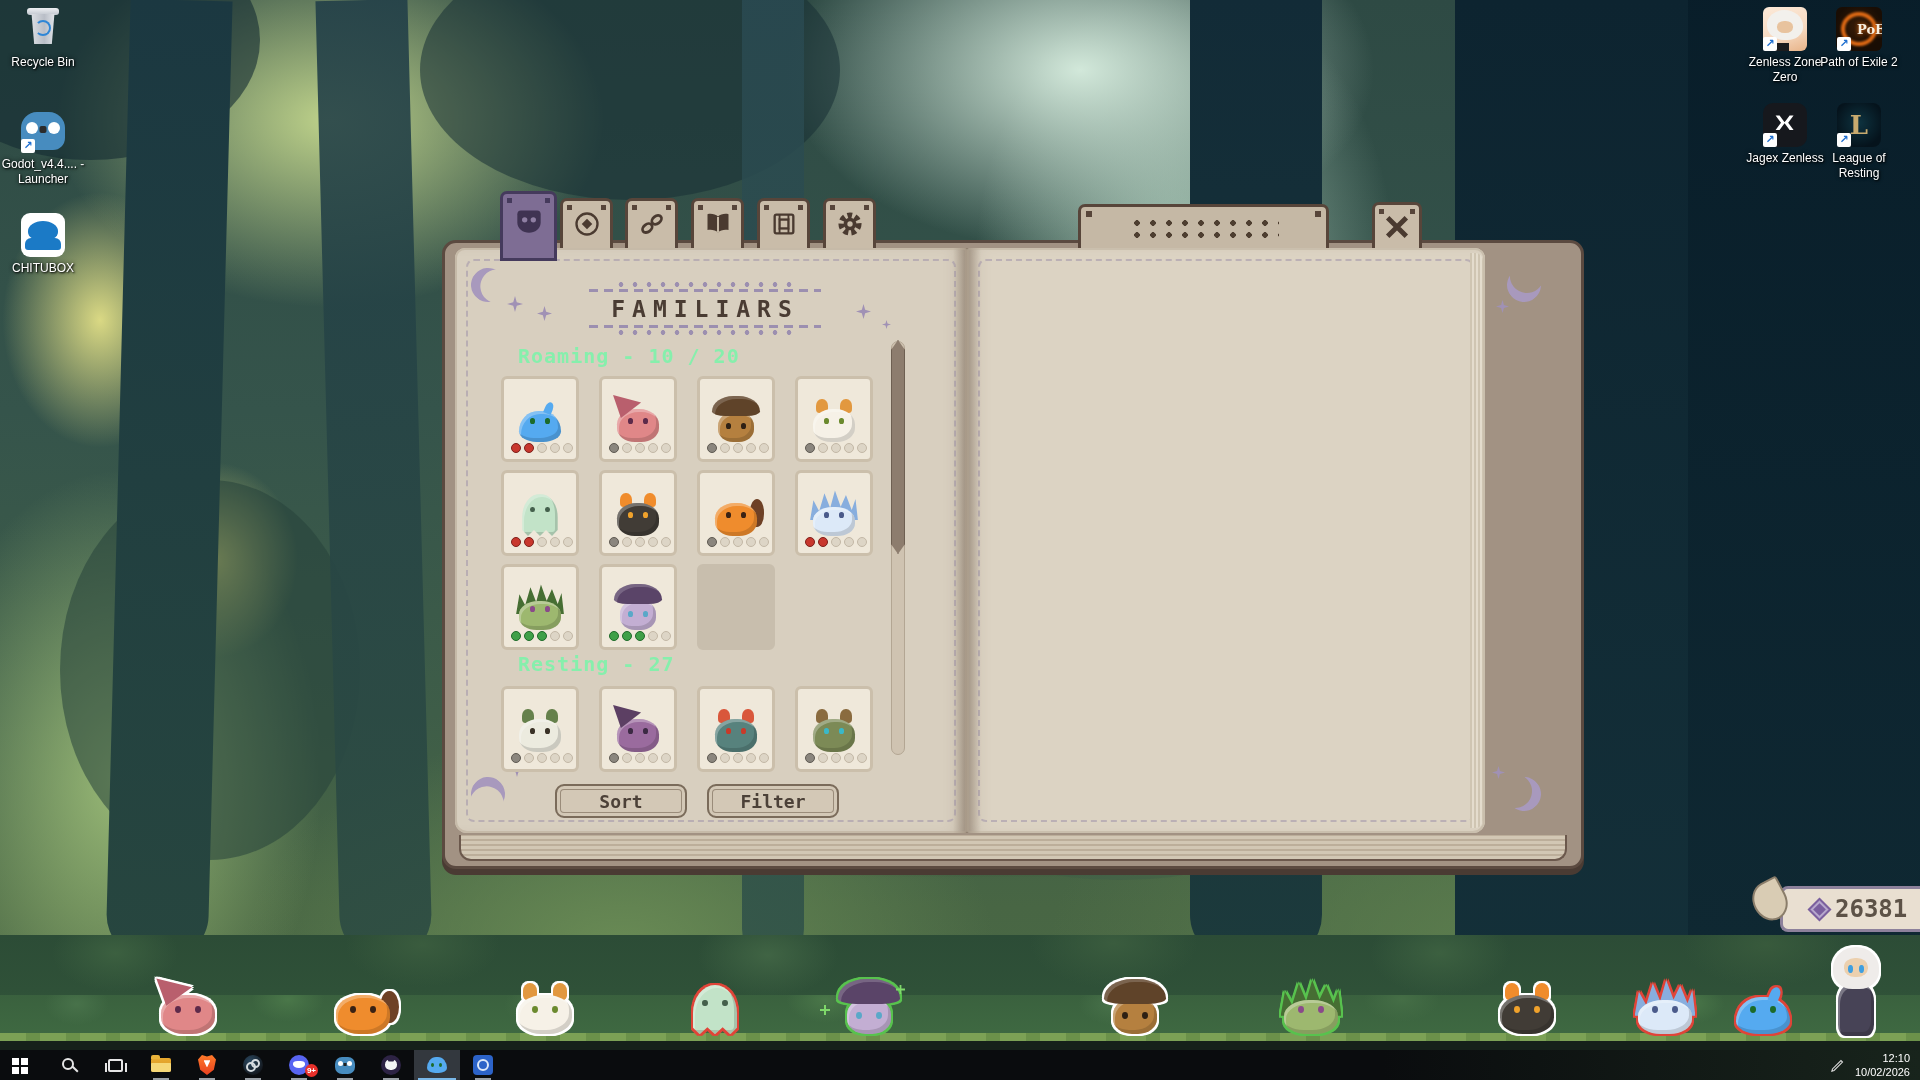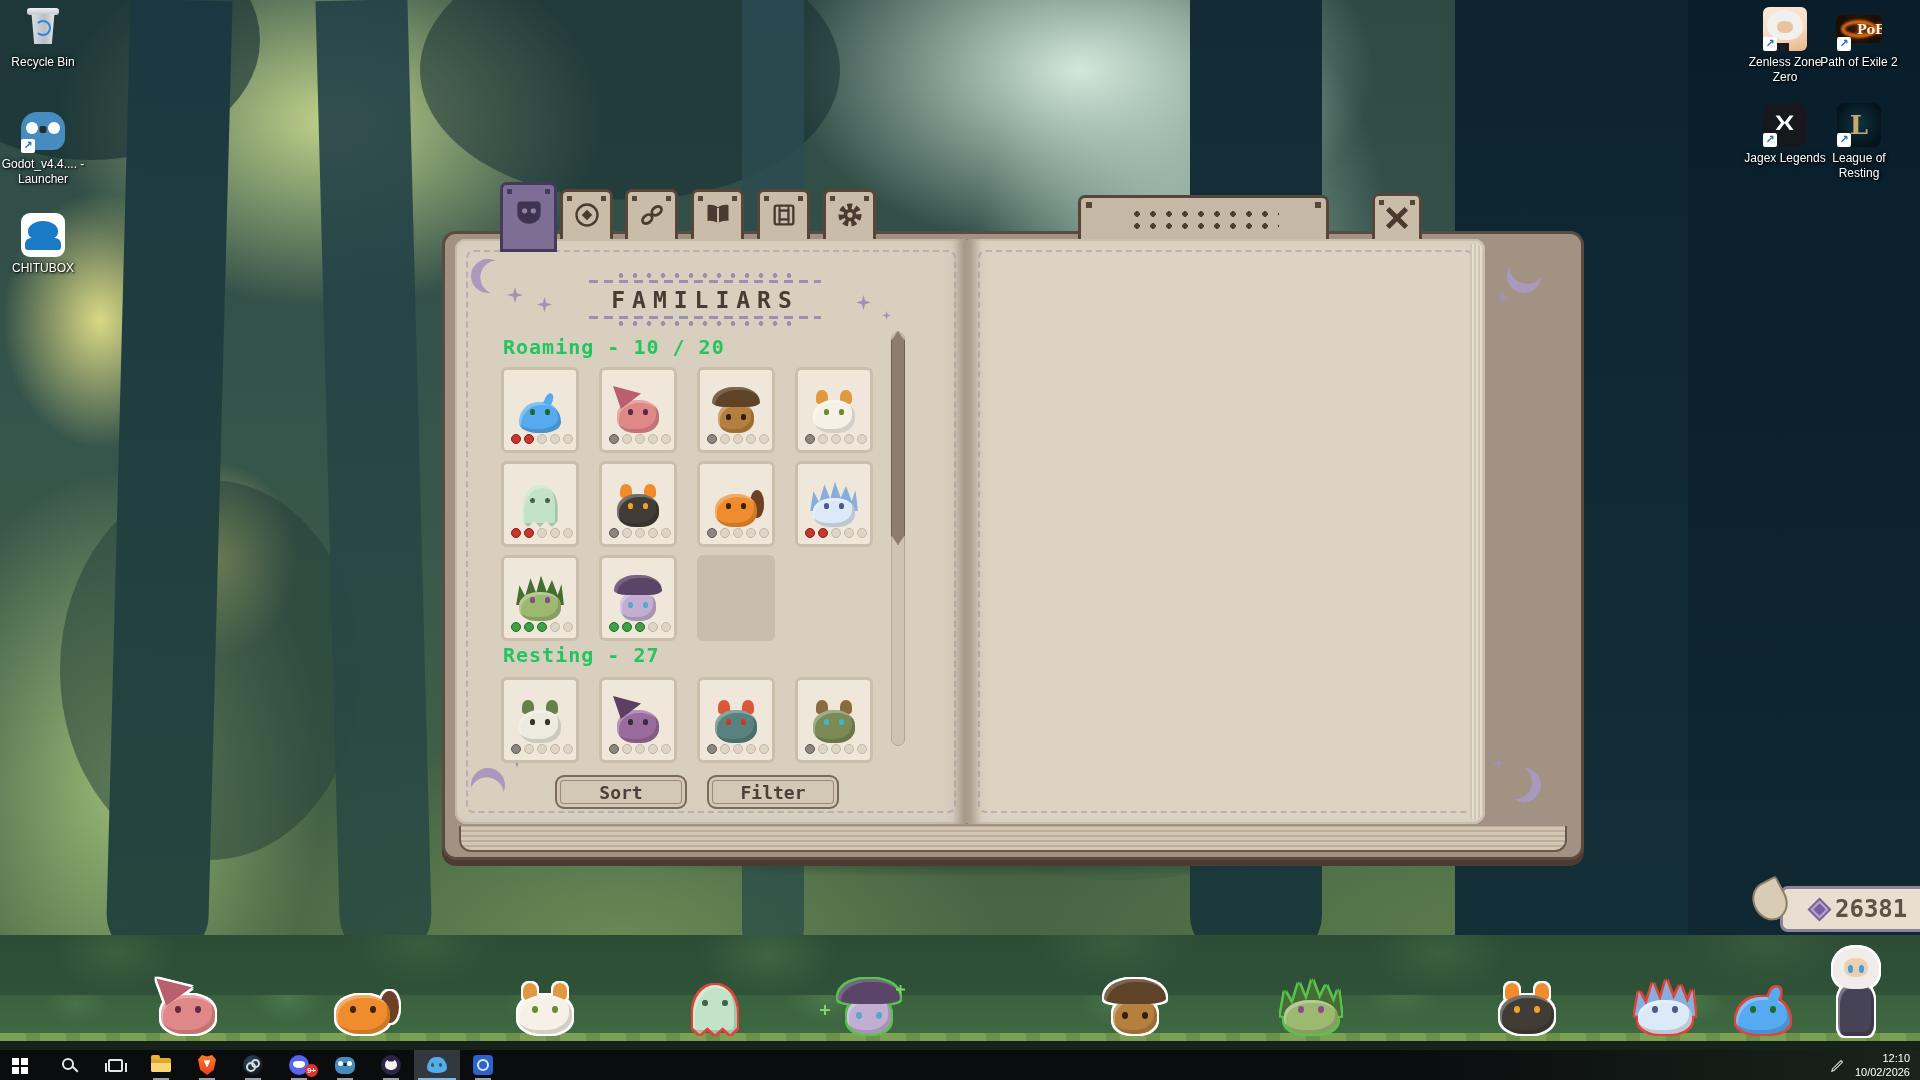--- a/index.html
+++ b/index.html
@@ -65,30 +65,30 @@
   
   .chitu{width:44px;height:44px;background:#fff;border-radius:9px;position:relative;overflow:hidden;}
   .chitu i{position:absolute;left:7px;right:7px;top:8px;height:20px;background:#1b7ac6;border-radius:50% 50% 45% 45%;}
   .chitu u{position:absolute;left:4px;right:4px;bottom:7px;height:12px;background:#1b7ac6;border-radius:6px 6px 3px 3px;}
   
   .zzz{width:44px;height:44px;border-radius:6px;background:linear-gradient(160deg,#fce9d8 0%,#f6d9c0 60%,#e8b388 100%);position:relative;overflow:hidden;}
   .zzz i{position:absolute;left:4px;top:3px;width:36px;height:30px;background:#f2f0ec;border-radius:50% 55% 45% 50%;}
   .zzz u{position:absolute;left:14px;top:14px;width:16px;height:12px;background:#e8c39e;border-radius:45%;}
   .zzz s{position:absolute;left:0;bottom:0;width:26px;height:8px;background:#1c1c1e;}
   
-  .poe{width:44px;height:28px;border-radius:6px;background:radial-gradient(circle at 50% 45%,#3a1d07 0%,#190d04 70%);position:relative;display:flex;align-items:center;justify-content:center;overflow:hidden;padding-left:24px;}
+  .poe{width:44px;height:44px;border-radius:6px;background:radial-gradient(circle at 50% 45%,#3a1d07 0%,#190d04 70%);position:relative;display:flex;align-items:center;justify-content:center;overflow:hidden;padding-left:24px;}
   .poe i{position:absolute;inset:5px;border:4px solid #e06a14;border-radius:50%;filter:blur(1px);}
   .poe b{position:relative;color:#f5efe2;font:bold 13px "DejaVu Serif",serif;text-shadow:0 0 4px #e06a14;}
   
   .jagex{width:44px;height:44px;border-radius:10px;background:#16181d;display:flex;align-items:center;justify-content:center;}
   
   .lol{width:44px;height:44px;border-radius:8px;background:radial-gradient(circle at 50% 45%,#0e3340 0%,#05131c 75%);display:flex;align-items:center;justify-content:center;}
   .lol b{color:#c8aa6e;font:bold 26px "DejaVu Serif",serif;}
   
-  #book{position:absolute;left:455px;top:239px;width:1116px;height:585px;}
+  #book{position:absolute;left:455px;top:248px;width:1116px;height:585px;}
   #book-shadow{position:absolute;left:430px;top:835px;width:1080px;height:55px;background:radial-gradient(50% 50% at 50% 40%,rgba(24,38,28,.55) 0%,rgba(24,38,28,0) 75%);}
   .book-cover{position:absolute;left:-13px;right:-13px;top:-8px;bottom:-36px;background:#a29283;border:3px solid #5b4a40;border-radius:14px;box-shadow:0 6px 0 #4a3b33;}
   .book-base{position:absolute;left:4px;right:4px;bottom:-28px;height:26px;background:repeating-linear-gradient(0deg,#d2c7b4 0 3px,#bcae9a 3px 5px);border:2px solid #6b584c;border-top:none;border-radius:0 0 12px 12px;}
   .page{position:absolute;top:0;height:585px;}
   .page-left{left:0;width:512px;background:#d8cfbf;border-radius:10px 3px 3px 12px;box-shadow:inset 0 0 0 2px #c6baa8,inset -16px 0 20px -14px rgba(90,70,55,.4);z-index:2;}
   .page-right{left:512px;width:518px;background:#dcd3c3;border-radius:3px 10px 12px 3px;box-shadow:inset 0 0 0 2px #cabfad,inset 16px 0 20px -14px rgba(90,70,55,.35);z-index:2;}
   .page-right::after{content:"";position:absolute;top:5px;bottom:5px;right:2px;width:13px;background:repeating-linear-gradient(90deg,#cfc5b2 0 2px,#e4dccd 2px 4px);border-radius:0 8px 8px 0;}
   .page-stitch{position:absolute;inset:11px;border:2px dashed rgba(160,148,170,.55);border-radius:8px;pointer-events:none;}
   .gutter{position:absolute;left:498px;top:0;bottom:0;width:28px;background:linear-gradient(90deg,rgba(92,72,56,0) 0%,rgba(92,72,56,.28) 45%,rgba(92,72,56,.28) 55%,rgba(92,72,56,0) 100%);z-index:3;}
   
@@ -105,21 +105,21 @@
   .tab-close::before,.tab-close::after{content:"";position:absolute;top:4px;width:5px;height:5px;background:#57453a;}
   .tab-close::before{left:4px;} .tab-close::after{right:4px;}
   
   .title-wrap{position:absolute;left:108px;top:32px;width:284px;text-align:center;z-index:5;}
   .dline{height:3px;background:repeating-linear-gradient(90deg,#9c8fb0 0 9px,transparent 9px 15px);margin:0 26px;}
   .drow{height:7px;background-image:radial-gradient(circle,#9c8fb0 2.2px,transparent 2.6px);background-size:14px 7px;background-position:center;margin:1px 48px;}
   .book-title{font:bold 23px "DejaVu Sans Mono",monospace;letter-spacing:7px;color:#4a3c33;padding:4px 0 3px;}
   .star{position:absolute;background:#a091b5;clip-path:polygon(50% 0,61% 39%,100% 50%,61% 61%,50% 100%,39% 61%,0 50%,39% 39%);}
   .moon{position:absolute;width:34px;height:34px;border-radius:50%;box-shadow:inset 8px -5px 0 0 #a899bd;z-index:5;}
   
-  .sec-heading{position:absolute;font:bold 20px "DejaVu Sans Mono",monospace;color:#22c55e;letter-spacing:1px;z-index:5;}
+  .sec-heading{position:absolute;font:bold 20px "DejaVu Sans Mono",monospace;color:#86efac;letter-spacing:1px;z-index:5;margin-left:15px;}
   .slot-grid{position:absolute;display:grid;grid-template-columns:repeat(4,78px);gap:8px 20px;z-index:5;}
   .slot{width:78px;height:86px;background:#efe8da;border:3px solid #cbbfab;border-radius:6px;position:relative;display:flex;align-items:center;justify-content:center;}
   .slot.empty{background:#c8bead;border-color:#c8bead;}
   .pips{position:absolute;left:7px;bottom:6px;display:flex;gap:3px;}
   .pip{width:10px;height:10px;border-radius:50%;}
   .pip.red{background:#c8372d;border:1px solid #7e1f1a;}
   .pip.gray{background:#8b867e;border:1px solid #5f5a52;}
   .pip.green{background:#3fa048;border:1px solid #1f6b2a;}
   .pip.off{background:#ddd5c6;border:1px solid #c3b8a6;}
   
@@ -269,21 +269,21 @@
 </div>
 <div class="desk-icon" style="left:1742px;top:102px;" data-interactable="true">
   <span class="art" data-interactable="false">
     <span class="jagex">
         <svg width="26" height="26" viewBox="0 0 24 24">
           <path d="M4 4l6 8-6 8h4.4l6-8-6-8zM19.6 4l-6 8 6 8H24l-6-8 6-8z" fill="#fff" transform="scale(0.83)"></path>
         </svg>
       </span>
     <span class="shortcut-badge" data-interactable="false">↗</span>
   </span>
-  <span class="lbl" data-interactable="false">Jagex Legends</span>
+  <span class="lbl" data-interactable="false">Jagex Zenless</span>
 </div>
 <div class="desk-icon" style="left:1816px;top:102px;" data-interactable="true">
   <span class="art" data-interactable="false">
     <span class="lol">
         <b>L</b>
       </span>
     <span class="shortcut-badge" data-interactable="false">↗</span>
   </span>
   <span class="lbl" data-interactable="false">League of Resting</span>
 </div>

